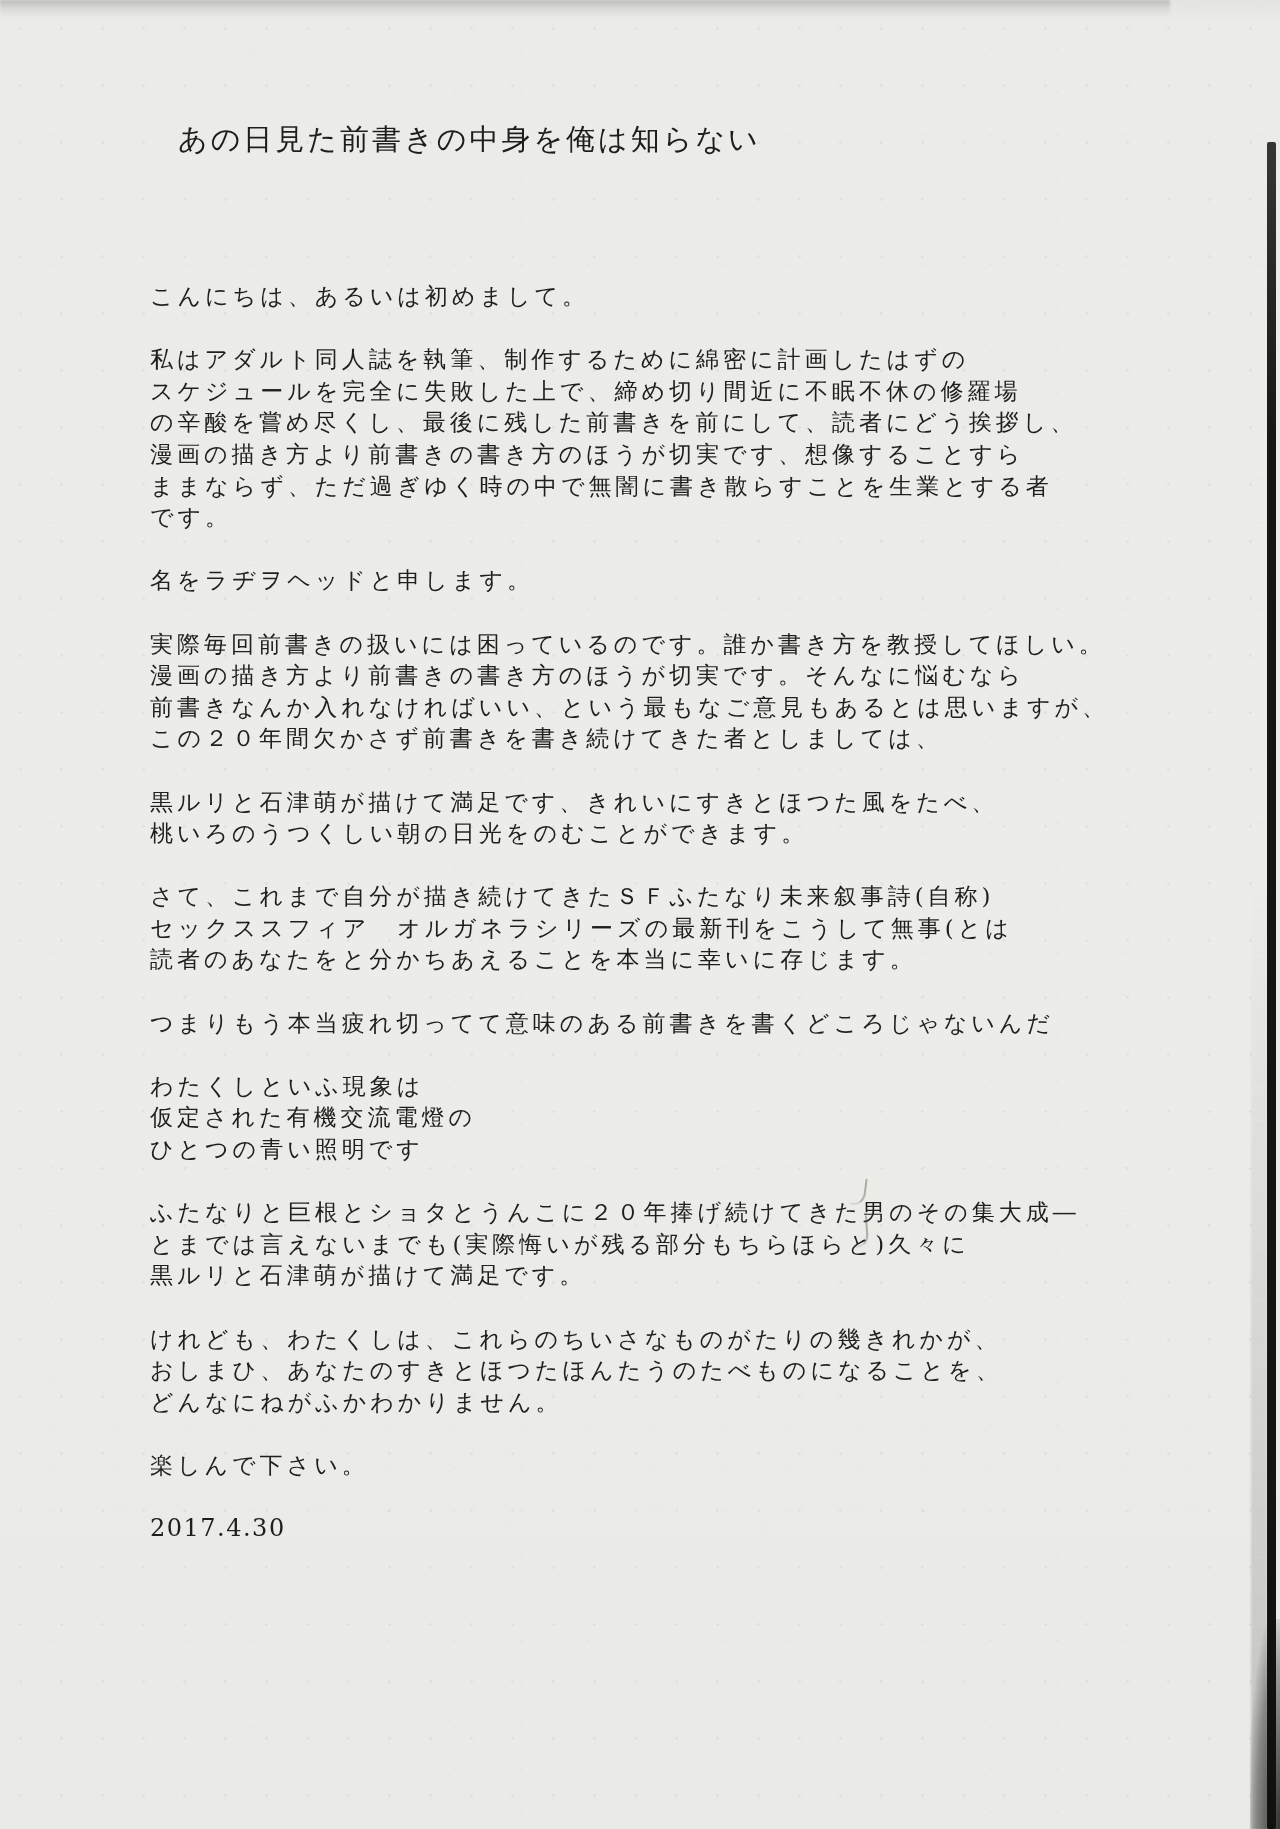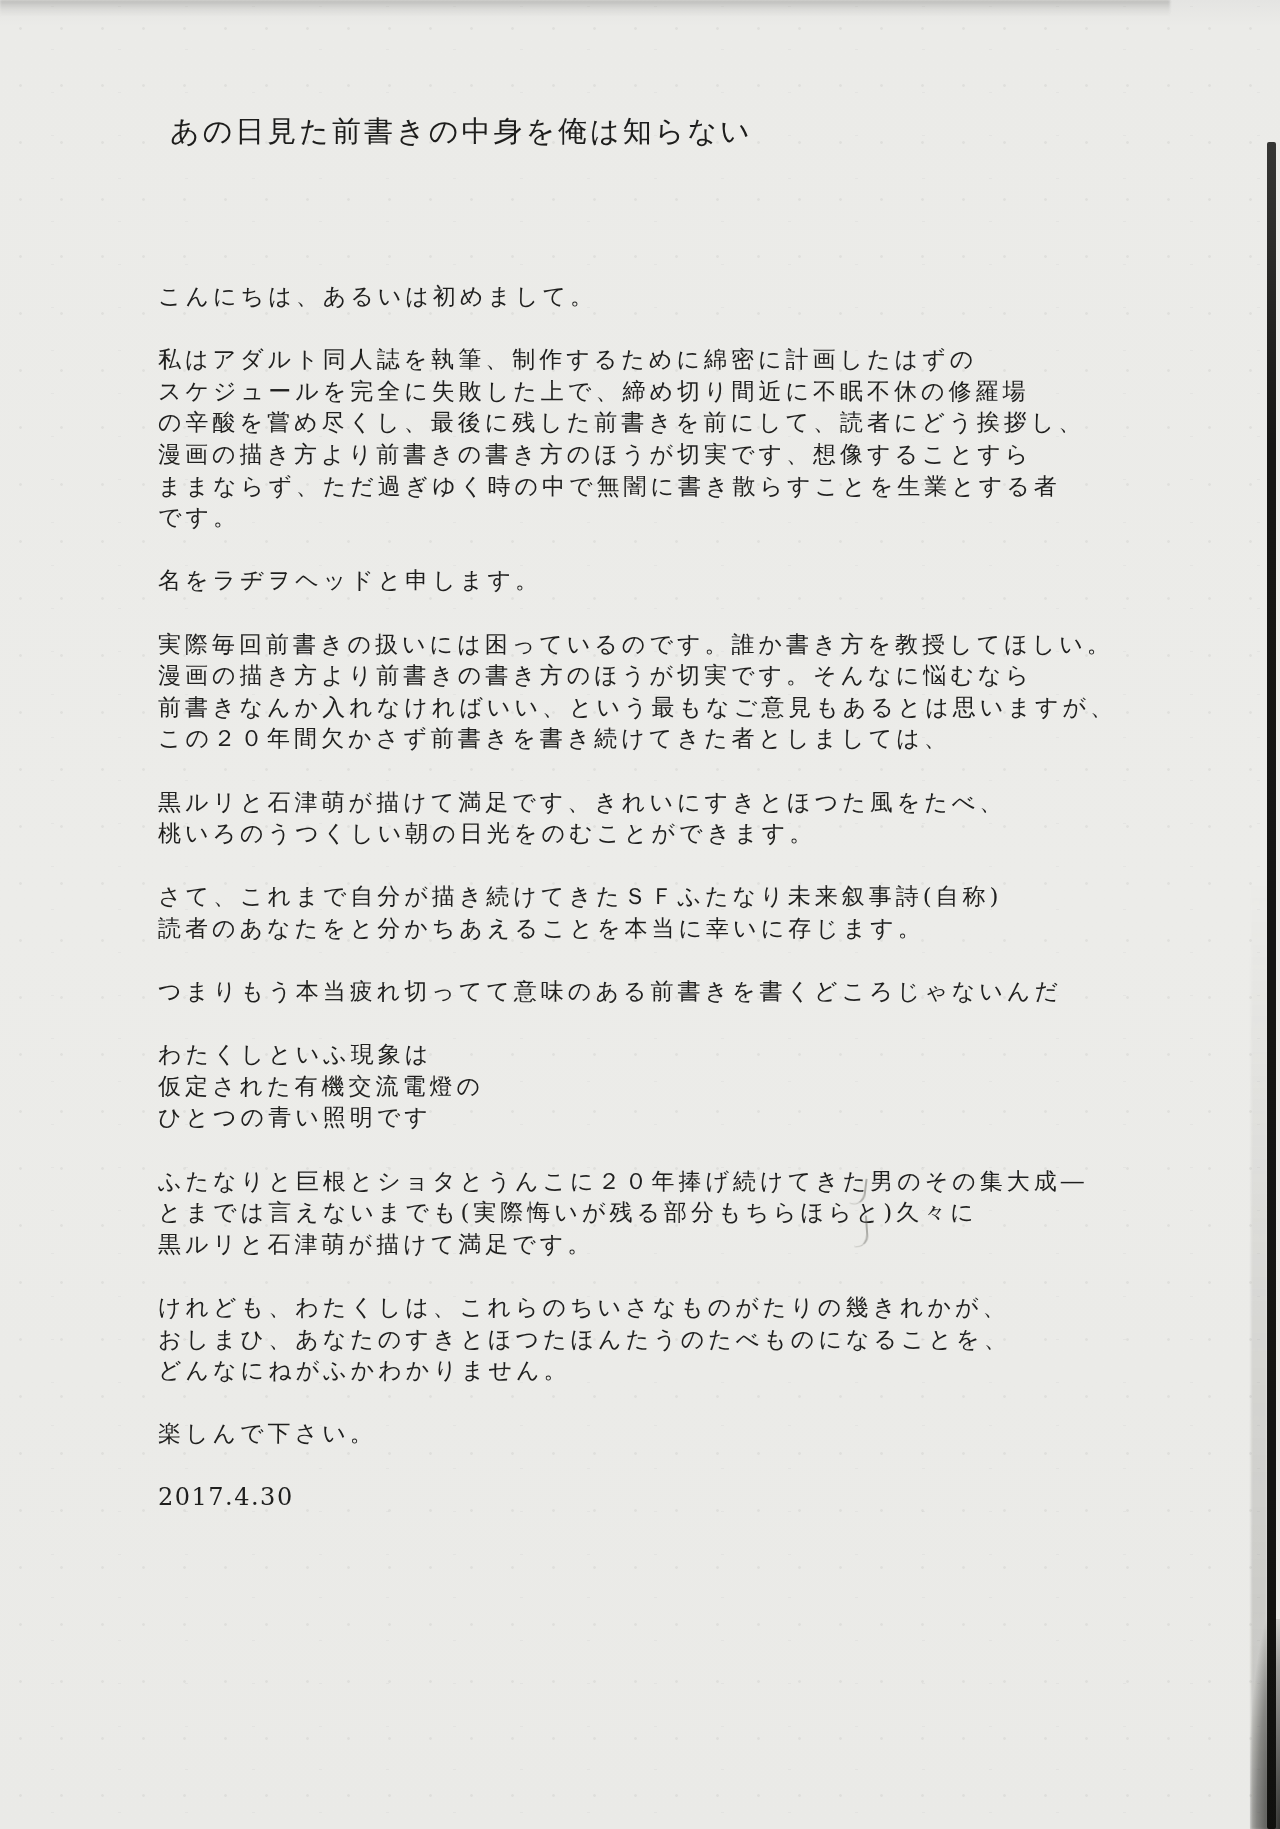--- a/index.html
+++ b/index.html
@@ -27,31 +27,31 @@
       radial-gradient(rgba(110,110,105,0.09) 1px, transparent 1.4px),
       radial-gradient(rgba(130,130,125,0.07) 1px, transparent 1.3px);
     background-size: 41px 57px, 67px 43px;
     background-position: 0 0, 19px 28px;
     pointer-events: none;
   }
   .title {
     position: absolute;
     top: 112px;
     left: 170px;
-    margin: 0;
+    margin: 8px;
     font-size: 29px;
     font-weight: 500;
     letter-spacing: 3px;
     color: #1d1d1c;
     white-space: nowrap;
   }
   .body-text {
     position: absolute;
     top: 281px;
-    left: 158px;
+    left: 150px;
     width: 1040px;
     font-size: 23px;
     line-height: 31.6px;
     letter-spacing: 4px;
     color: #1f1f1e;
   }
   .para {
     margin: 0 0 31.6px 0;
   }
   .line {
@@ -137,20 +137,21 @@
           <div class="line">漫画の描き方より前書きの書き方のほうが切実です。そんなに悩むなら</div>
           <div class="line">前書きなんか入れなければいい、という最もなご意見もあるとは思いますが、</div>
           <div class="line">この２０年間欠かさず前書きを書き続けてきた者としましては、</div>
         </div>
         <div class="para">
           <div class="line">黒ルリと石津萌が描けて満足です、きれいにすきとほつた風をたべ、</div>
           <div class="line">桃いろのうつくしい朝の日光をのむことができます。</div>
         </div>
         <div class="para">
           <div class="line">さて、これまで自分が描き続けてきたＳＦふたなり未来叙事詩(自称)</div>
+          <div class="line">セックススフィア　オルガネラシリーズの最新刊をこうして無事(とは</div>
           <div class="line">読者のあなたをと分かちあえることを本当に幸いに存じます。</div>
         </div>
         <div class="para">
           <div class="line">つまりもう本当疲れ切ってて意味のある前書きを書くどころじゃないんだ</div>
         </div>
         <div class="para">
           <div class="line">わたくしといふ現象は</div>
           <div class="line">仮定された有機交流電燈の</div>
           <div class="line">ひとつの青い照明です</div>
         </div>

